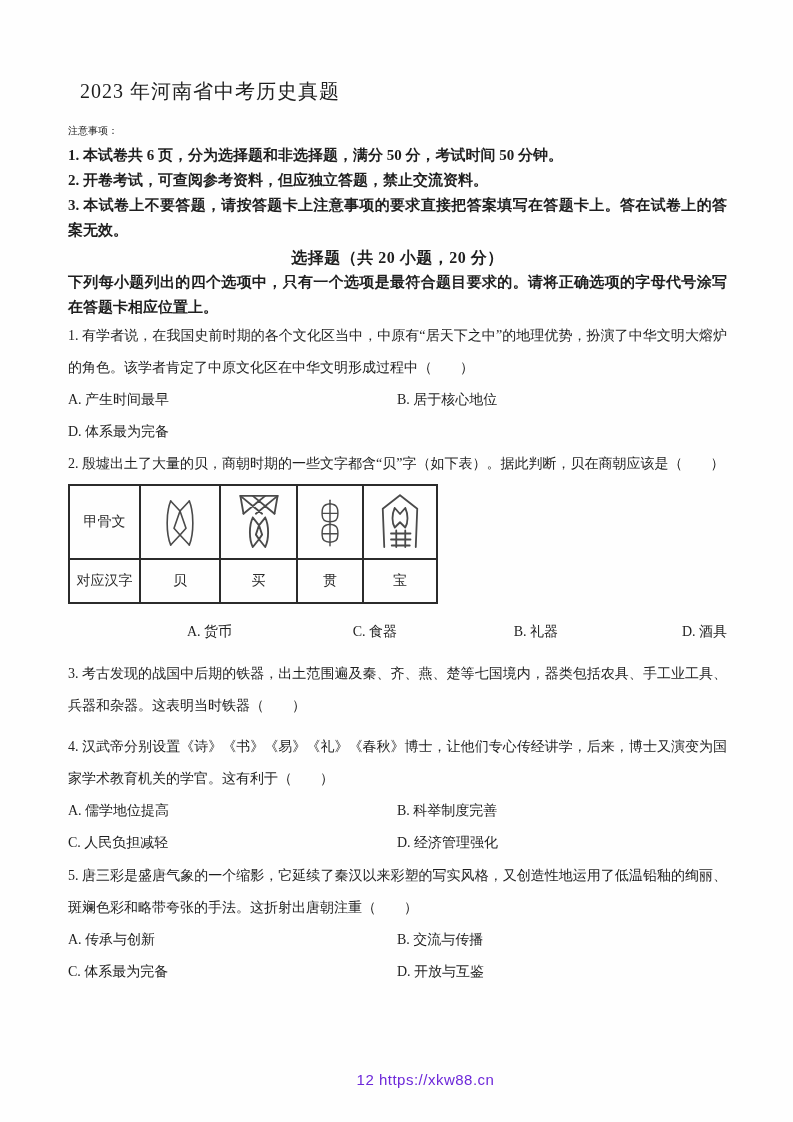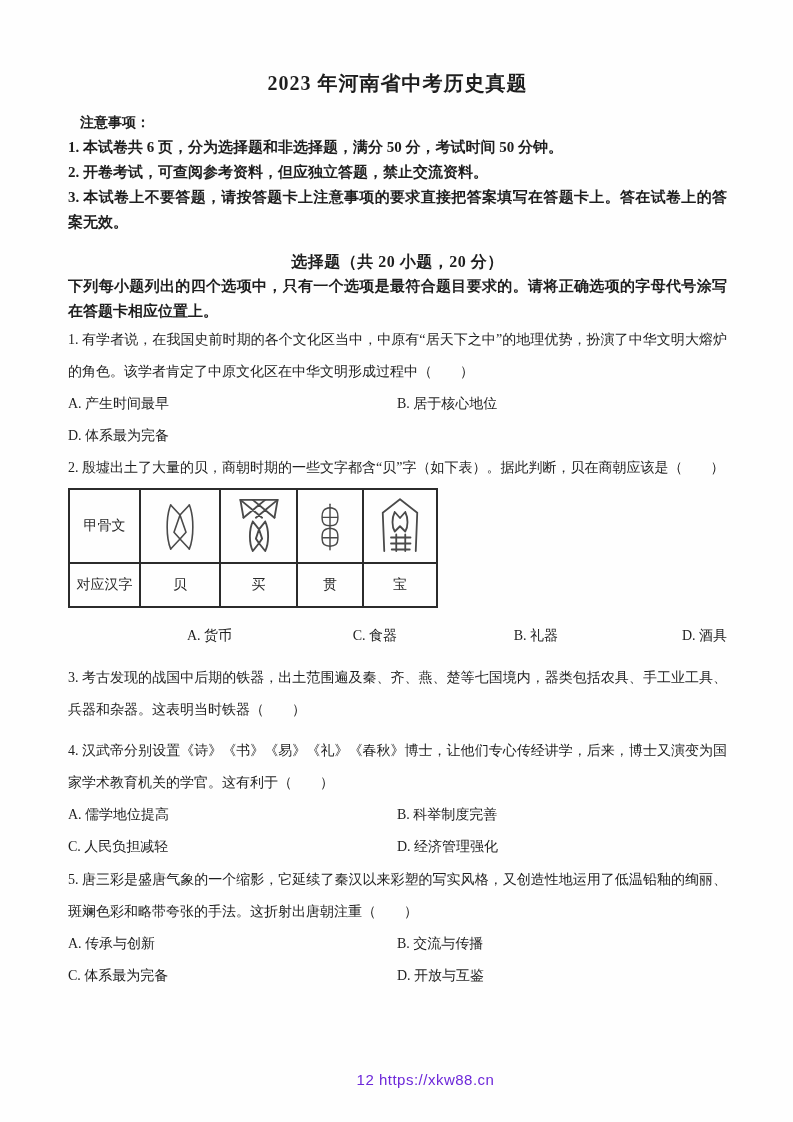--- a/index.html
+++ b/index.html
@@ -1,24 +1,24 @@
 <!DOCTYPE html>
 <html><head>
 <meta charset="utf-8">
 <style>
   html,body{margin:0;padding:0;background:#ffffff;}
   .page{
     width:793px;height:1122px;margin:0 auto;background:#fefefe;
     box-sizing:border-box;padding:64px 66px 0 68px;position:relative;overflow:hidden;
     font-family:"Liberation Serif","DejaVu Serif",serif;color:#1e1e1e;
   }
-  .title{font-size:20px;font-weight:700;text-align:center;line-height:30px;letter-spacing:1px;margin:4px;}
-  .notice-heading{font-weight:700;font-size:14px;line-height:25px;margin-top:12px;margin-left:12px;}
+  .title{font-size:20px;font-weight:400;text-align:left;line-height:30px;letter-spacing:1px;margin:12px;}
+  .notice-heading{font-weight:400;font-size:10px;line-height:25px;margin-top:12px;}
   .notice-item{font-weight:700;font-size:15px;line-height:25px;text-align:justify;}
-  .section-heading{font-weight:700;font-size:16px;line-height:24px;text-align:center;margin-top:15px;letter-spacing:.5px;}
+  .section-heading{font-weight:700;font-size:16px;line-height:24px;text-align:center;margin-top:3px;letter-spacing:.5px;}
   .intro{font-weight:700;font-size:15px;line-height:25px;text-align:justify;}
   .stem{font-size:14px;line-height:32px;text-align:justify;}
   .options{display:grid;grid-template-columns:329px auto;font-size:14px;}
   .options .opt{line-height:32px;white-space:nowrap;}
   .options.four{grid-template-columns:164px 165px 161px auto;}
   .q1{margin-top:0;} .q3 .stem{margin-top:10px;} .q4 .stem{margin-top:9px;} .q5 .stem{margin-top:1px;}
   .oracle-table{border-collapse:collapse;margin-top:4px;}
   .oracle-table td{
     border:2px solid #2b2b2b;text-align:center;vertical-align:middle;
     font-size:14px;color:#2a2a2a;padding:0;

